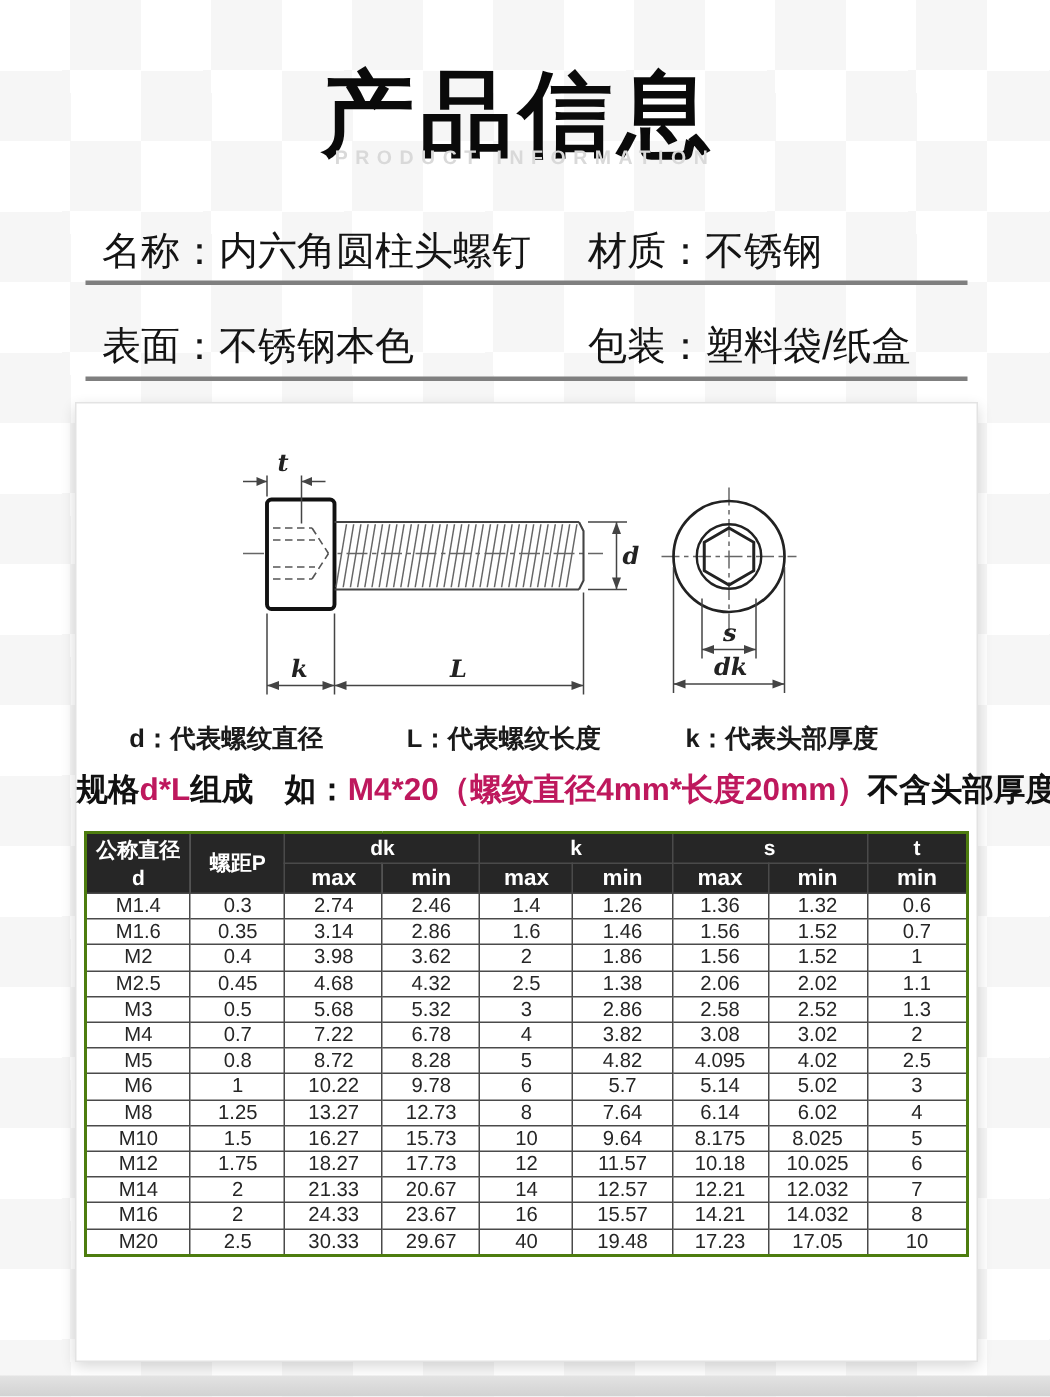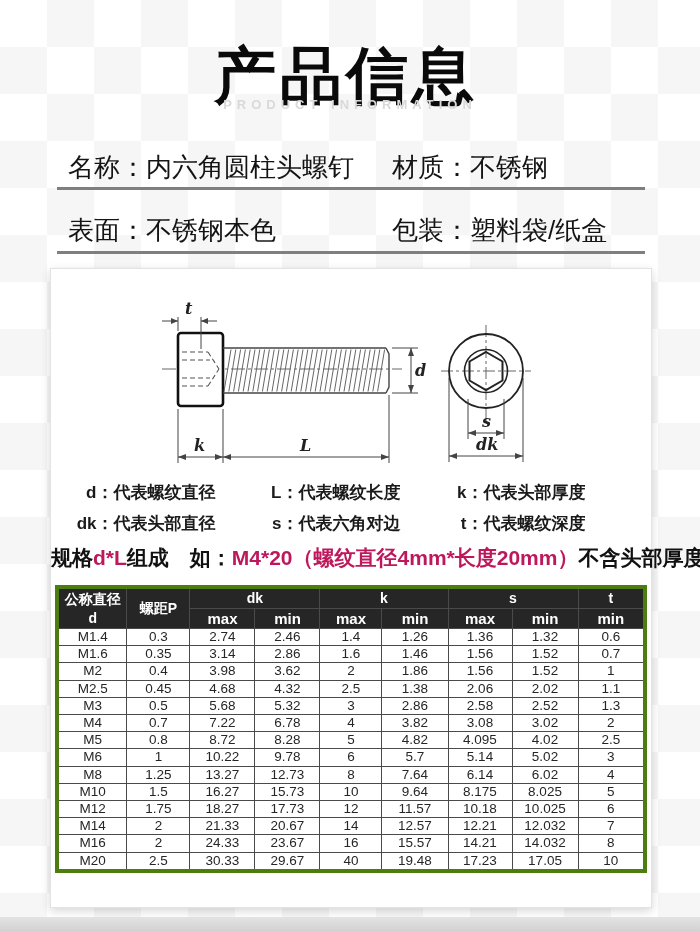--- a/index.html
+++ b/index.html
@@ -39,21 +39,21 @@
   .diagram{display:block;margin:0 auto;width:590px;height:196px;}
   .diagram text{font-family:"DejaVu Serif","Liberation Serif",serif;font-style:italic;font-weight:600;font-size:16px;fill:#222;}
   
   .legend-row{display:grid;grid-template-columns:185px 185px 185px;justify-content:center;height:31px;line-height:31px;font-size:17px;font-weight:bold;color:#1a1a1a;}
   .legend-item .lk{display:inline-block;width:40px;text-align:right;font-weight:bold;}
   
   .spec-line{margin-top:4px;height:30px;line-height:30px;text-align:center;font-size:21px;font-weight:bold;color:#111;white-space:nowrap;}
   .spec-line .red{color:#be185d;}
   .warning-line{margin-top:8px;height:20px;line-height:20px;text-align:center;font-size:14.5px;font-weight:bold;color:#e60012;white-space:nowrap;}
   
-  table.spec{border-collapse:collapse;margin:12px auto 0 auto;width:588px;table-layout:fixed;border:4px solid #4d7c0f;}
+  table.spec{border-collapse:collapse;margin:12px auto 0 auto;width:588px;table-layout:fixed;border:2px solid #4d7c0f;}
   table.spec thead th{
     background:#262626;color:#fff;border:1px solid #4a4a4a;
     font-size:14px;font-weight:bold;padding:0;line-height:19px;height:19px;
   }
   table.spec thead th.sub{font-weight:bold;font-size:15px;}
   table.spec td{
     border:1px solid #4a4a4a;background:#fff;color:#262626;
     text-align:center;font-size:13.5px;padding:0;height:16.2px;line-height:16.2px;
   }
   
@@ -194,25 +194,20 @@
     <polygon points="393,175 401,172 401,178" fill="#444"></polygon>
     <polygon points="467,175 459,172 459,178" fill="#444"></polygon>
     <text x="420" y="169">dk</text>
   </svg>
 
   <div class="legend-row">
       <span class="legend-item"><b class="lk">d：</b><span class="ld">代表螺纹直径</span></span>
       <span class="legend-item"><b class="lk">L：</b><span class="ld">代表螺纹长度</span></span>
       <span class="legend-item"><b class="lk">k：</b><span class="ld">代表头部厚度</span></span>
     </div>
-  <div class="legend-row">
-      <span class="legend-item"><b class="lk">dk：</b><span class="ld">代表头部直径</span></span>
-      <span class="legend-item"><b class="lk">s：</b><span class="ld">代表六角对边</span></span>
-      <span class="legend-item"><b class="lk">t：</b><span class="ld">代表螺纹深度</span></span>
-    </div>
 
   <div class="spec-line">
     <span>规格</span><span class="red">d*L</span><span>组成　如：</span><span class="red">M4*20（螺纹直径4mm*长度20mm）</span><span>不含头部厚度</span>
   </div>
 
 
   <table class="spec">
     <colgroup>
       <col style="width:70px">
         <col style="width:63px">

